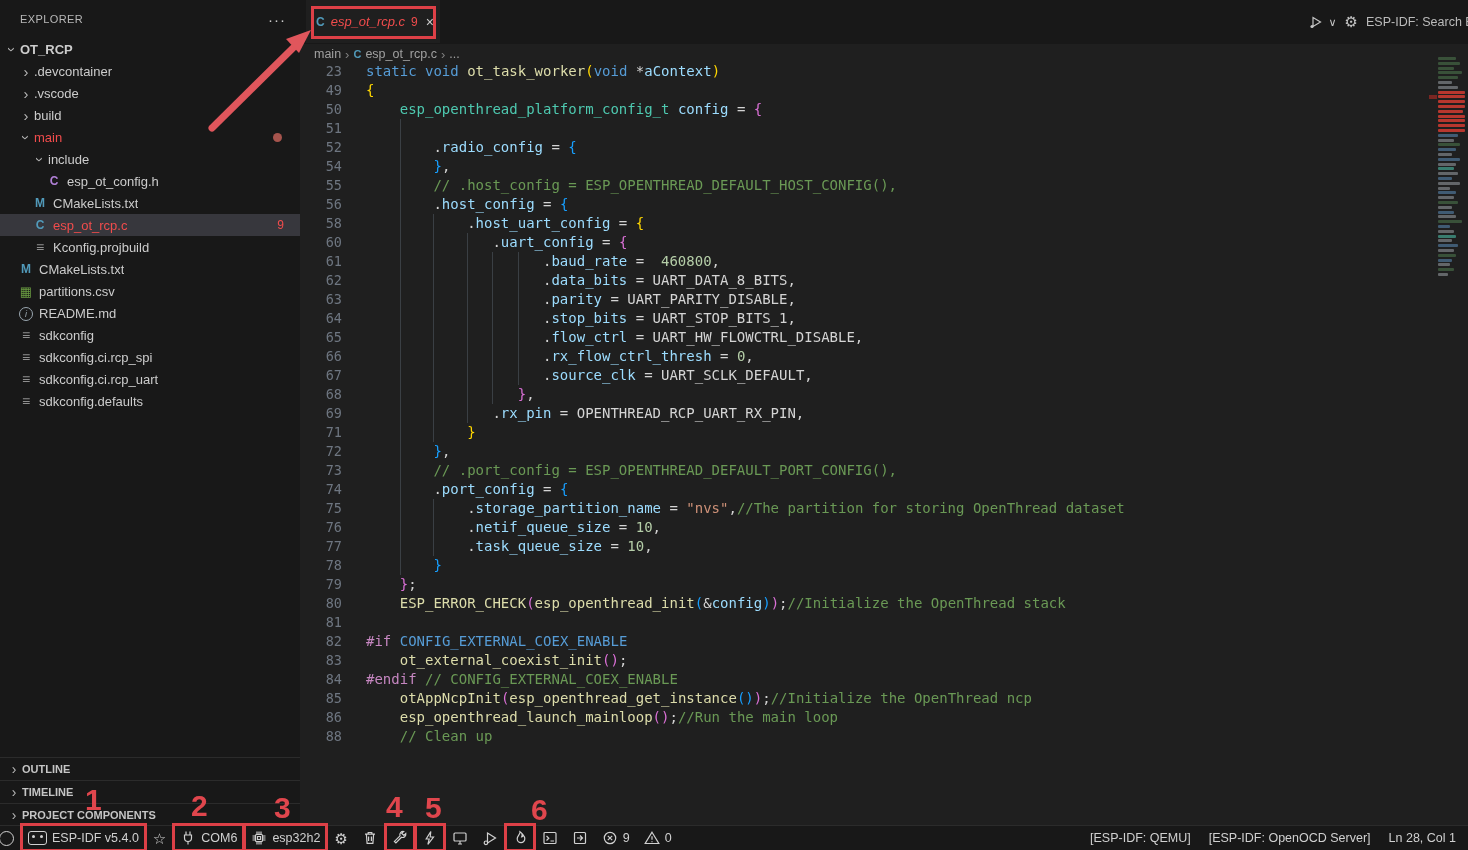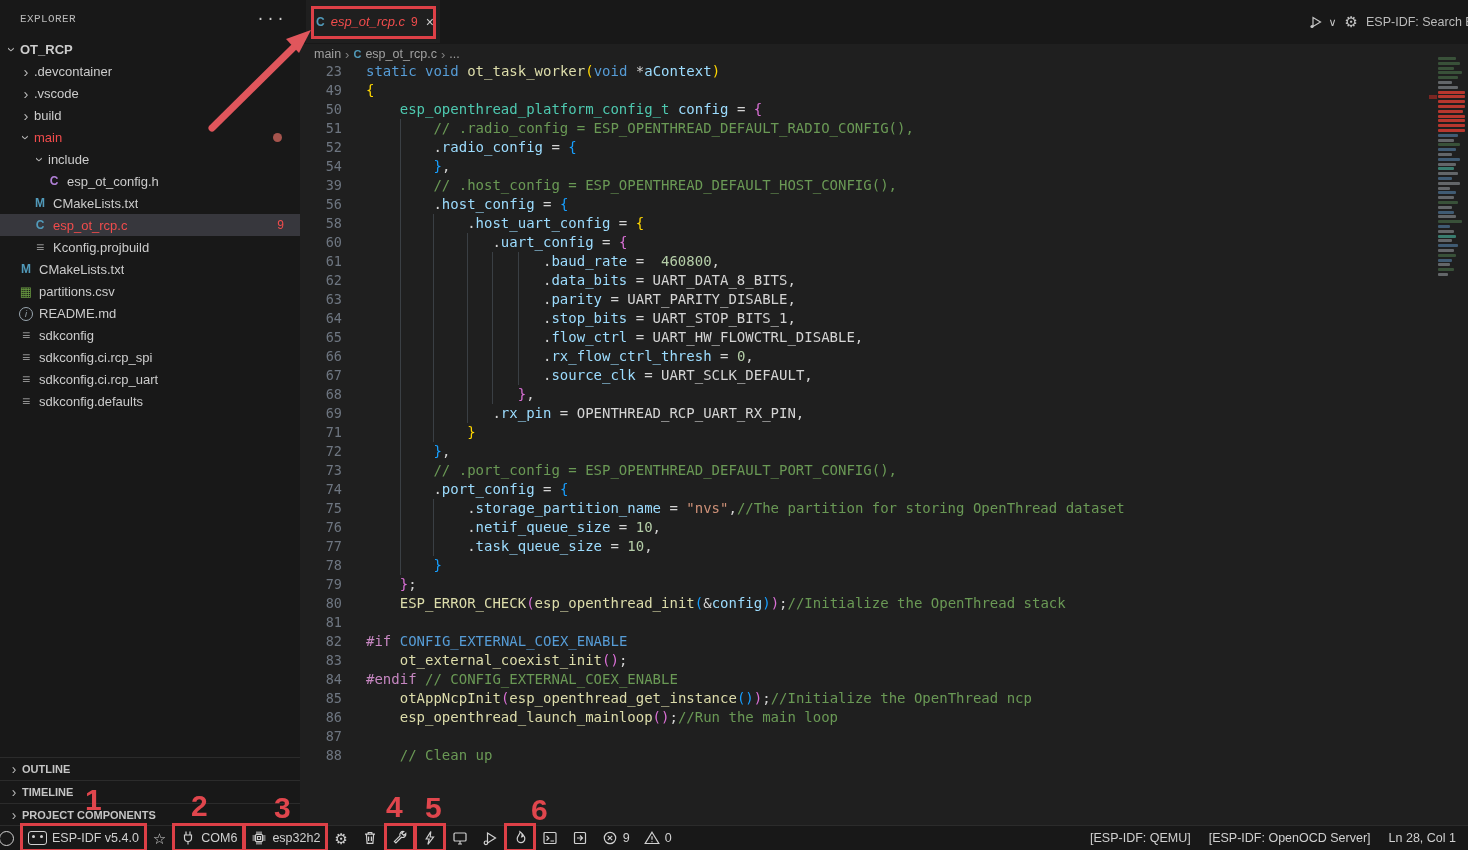--- a/index.html
+++ b/index.html
@@ -1,20 +1,20 @@
 <!DOCTYPE html>
 <html><head>
 <meta charset="utf-8">
 <style>
   html,body{margin:0;padding:0;background:#111;}
   #screen{position:relative;width:1468px;height:850px;background:#1f1f1f;overflow:hidden;
     font-family:"Liberation Sans","DejaVu Sans",sans-serif;color:#cccccc;-webkit-font-smoothing:antialiased;}
   
   .sidebar{position:absolute;left:0;top:0;width:300px;bottom:24px;background:#181818;border-right:1px solid #2b2b2b;overflow:hidden;}
-  .expl-header{height:38px;display:flex;align-items:center;justify-content:space-between;padding:0 14px 0 20px;font-family:Liberation Mono, monospace;}
+  .expl-header{height:38px;display:flex;align-items:center;justify-content:space-between;padding:0 14px 0 20px;}
   .expl-title{font-size:11px;letter-spacing:.4px;color:#b8b8b8;}
   .expl-more{color:#cccccc;font-size:15px;letter-spacing:1px;cursor:pointer;}
   .tree{position:absolute;top:38px;left:0;right:0;}
   .trow{height:22px;display:flex;align-items:center;font-size:13px;color:#cccccc;position:relative;cursor:pointer;white-space:nowrap;}
   .trow.sel{background:#37373d;}
   .trow .chev{width:16px;text-align:center;font-size:15px;color:#b8b8b8;display:inline-block;flex:0 0 16px;}
   .trow .chev.down{transform:rotate(90deg);}
   .trow .ficon{width:16px;flex:0 0 16px;text-align:center;font-weight:bold;font-size:12px;margin-right:5px;}
   .trow .lbl{overflow:hidden;text-overflow:ellipsis;}
   .trow .badge{position:absolute;right:16px;color:#f14c4c;font-size:12px;}
@@ -200,24 +200,24 @@
       <span class="sep">›</span>
       <span class="ficon">C</span>
       <span>esp_ot_rcp.c</span>
       <span class="sep">›</span>
       <span>...</span>
     </div>
     <div class="code" id="code">
         <div class="cl"><span class="ln">23</span><span class="ct"><span class="tk-kw">static</span><span class="tk-txt"> </span><span class="tk-kw">void</span><span class="tk-txt"> </span><span class="tk-fn">ot_task_worker</span><span class="tk-b1">(</span><span class="tk-kw">void</span><span class="tk-txt"> *</span><span class="tk-var">aContext</span><span class="tk-b1">)</span></span></div>
         <div class="cl"><span class="ln">49</span><span class="ct"><span class="tk-b1">{</span></span></div>
         <div class="cl"><span class="ln">50</span><span class="ct"><span class="tk-txt">    </span><span class="tk-type">esp_openthread_platform_config_t</span><span class="tk-txt"> </span><span class="tk-var">config</span><span class="tk-txt"> = </span><span class="tk-b2">{</span></span></div>
-        <div class="cl"><span class="ln">51</span><span class="ct"><span class="guide" style="left:33.7px"></span><span class="tk-cm">        // .radio_config = ESP_OPENTHREAD_DEFAULT_RADIO_CONFIG(),</span></span></div>
+        <div class="cl"><span class="ln">51</span><span class="ct"><span class="guide" style="left:33.7px"></span></span></div>
         <div class="cl"><span class="ln">52</span><span class="ct"><span class="guide" style="left:33.7px"></span><span class="tk-txt">        .</span><span class="tk-var">radio_config</span><span class="tk-txt"> = </span><span class="tk-b3">{</span></span></div>
         <div class="cl"><span class="ln">54</span><span class="ct"><span class="guide" style="left:33.7px"></span><span class="tk-txt">        </span><span class="tk-b3">}</span><span class="tk-txt">,</span></span></div>
-        <div class="cl"><span class="ln">39</span><span class="ct"><span class="guide" style="left:33.7px"></span><span class="tk-cm">        // .host_config = ESP_OPENTHREAD_DEFAULT_HOST_CONFIG(),</span></span></div>
+        <div class="cl"><span class="ln">55</span><span class="ct"><span class="guide" style="left:33.7px"></span><span class="tk-cm">        // .host_config = ESP_OPENTHREAD_DEFAULT_HOST_CONFIG(),</span></span></div>
         <div class="cl"><span class="ln">56</span><span class="ct"><span class="guide" style="left:33.7px"></span><span class="tk-txt">        .</span><span class="tk-var">host_config</span><span class="tk-txt"> = </span><span class="tk-b3">{</span></span></div>
         <div class="cl"><span class="ln">58</span><span class="ct"><span class="guide" style="left:33.7px"></span><span class="guide" style="left:67.4px"></span><span class="tk-txt">            .</span><span class="tk-var">host_uart_config</span><span class="tk-txt"> = </span><span class="tk-b1">{</span></span></div>
         <div class="cl"><span class="ln">60</span><span class="ct"><span class="guide" style="left:33.7px"></span><span class="guide" style="left:67.4px"></span><span class="guide" style="left:101.2px"></span><span class="tk-txt">               .</span><span class="tk-var">uart_config</span><span class="tk-txt"> = </span><span class="tk-b2">{</span></span></div>
         <div class="cl"><span class="ln">61</span><span class="ct"><span class="guide" style="left:33.7px"></span><span class="guide" style="left:67.4px"></span><span class="guide" style="left:101.2px"></span><span class="guide" style="left:126.4px"></span><span class="guide" style="left:151.7px"></span><span class="tk-txt">                     .</span><span class="tk-var">baud_rate</span><span class="tk-txt"> =  </span><span class="tk-num">460800</span><span class="tk-txt">,</span></span></div>
         <div class="cl"><span class="ln">62</span><span class="ct"><span class="guide" style="left:33.7px"></span><span class="guide" style="left:67.4px"></span><span class="guide" style="left:101.2px"></span><span class="guide" style="left:126.4px"></span><span class="guide" style="left:151.7px"></span><span class="tk-txt">                     .</span><span class="tk-var">data_bits</span><span class="tk-txt"> = UART_DATA_8_BITS,</span></span></div>
         <div class="cl"><span class="ln">63</span><span class="ct"><span class="guide" style="left:33.7px"></span><span class="guide" style="left:67.4px"></span><span class="guide" style="left:101.2px"></span><span class="guide" style="left:126.4px"></span><span class="guide" style="left:151.7px"></span><span class="tk-txt">                     .</span><span class="tk-var">parity</span><span class="tk-txt"> = UART_PARITY_DISABLE,</span></span></div>
         <div class="cl"><span class="ln">64</span><span class="ct"><span class="guide" style="left:33.7px"></span><span class="guide" style="left:67.4px"></span><span class="guide" style="left:101.2px"></span><span class="guide" style="left:126.4px"></span><span class="guide" style="left:151.7px"></span><span class="tk-txt">                     .</span><span class="tk-var">stop_bits</span><span class="tk-txt"> = UART_STOP_BITS_1,</span></span></div>
         <div class="cl"><span class="ln">65</span><span class="ct"><span class="guide" style="left:33.7px"></span><span class="guide" style="left:67.4px"></span><span class="guide" style="left:101.2px"></span><span class="guide" style="left:126.4px"></span><span class="guide" style="left:151.7px"></span><span class="tk-txt">                     .</span><span class="tk-var">flow_ctrl</span><span class="tk-txt"> = UART_HW_FLOWCTRL_DISABLE,</span></span></div>
         <div class="cl"><span class="ln">66</span><span class="ct"><span class="guide" style="left:33.7px"></span><span class="guide" style="left:67.4px"></span><span class="guide" style="left:101.2px"></span><span class="guide" style="left:126.4px"></span><span class="guide" style="left:151.7px"></span><span class="tk-txt">                     .</span><span class="tk-var">rx_flow_ctrl_thresh</span><span class="tk-txt"> = </span><span class="tk-num">0</span><span class="tk-txt">,</span></span></div>
         <div class="cl"><span class="ln">67</span><span class="ct"><span class="guide" style="left:33.7px"></span><span class="guide" style="left:67.4px"></span><span class="guide" style="left:101.2px"></span><span class="guide" style="left:126.4px"></span><span class="guide" style="left:151.7px"></span><span class="tk-txt">                     .</span><span class="tk-var">source_clk</span><span class="tk-txt"> = UART_SCLK_DEFAULT,</span></span></div>
@@ -232,21 +232,20 @@
         <div class="cl"><span class="ln">77</span><span class="ct"><span class="guide" style="left:33.7px"></span><span class="guide" style="left:67.4px"></span><span class="tk-txt">            .</span><span class="tk-var">task_queue_size</span><span class="tk-txt"> = </span><span class="tk-num">10</span><span class="tk-txt">,</span></span></div>
         <div class="cl"><span class="ln">78</span><span class="ct"><span class="guide" style="left:33.7px"></span><span class="tk-txt">        </span><span class="tk-b3">}</span></span></div>
         <div class="cl"><span class="ln">79</span><span class="ct"><span class="tk-txt">    </span><span class="tk-b2">}</span><span class="tk-txt">;</span></span></div>
         <div class="cl"><span class="ln">80</span><span class="ct"><span class="tk-txt">    </span><span class="tk-fn">ESP_ERROR_CHECK</span><span class="tk-b2">(</span><span class="tk-fn">esp_openthread_init</span><span class="tk-b3">(</span><span class="tk-txt">&amp;</span><span class="tk-var">config</span><span class="tk-b3">)</span><span class="tk-b2">)</span><span class="tk-txt">;</span><span class="tk-cm">//Initialize the OpenThread stack</span></span></div>
         <div class="cl"><span class="ln">81</span><span class="ct"></span></div>
         <div class="cl"><span class="ln">82</span><span class="ct"><span class="tk-pp">#if</span><span class="tk-txt"> </span><span class="tk-kw">CONFIG_EXTERNAL_COEX_ENABLE</span></span></div>
         <div class="cl"><span class="ln">83</span><span class="ct"><span class="tk-txt">    </span><span class="tk-fn">ot_external_coexist_init</span><span class="tk-b2">()</span><span class="tk-txt">;</span></span></div>
         <div class="cl"><span class="ln">84</span><span class="ct"><span class="tk-pp">#endif</span><span class="tk-txt"> </span><span class="tk-cm">// CONFIG_EXTERNAL_COEX_ENABLE</span></span></div>
         <div class="cl"><span class="ln">85</span><span class="ct"><span class="tk-txt">    </span><span class="tk-fn">otAppNcpInit</span><span class="tk-b2">(</span><span class="tk-fn">esp_openthread_get_instance</span><span class="tk-b3">()</span><span class="tk-b2">)</span><span class="tk-txt">;</span><span class="tk-cm">//Initialize the OpenThread ncp</span></span></div>
         <div class="cl"><span class="ln">86</span><span class="ct"><span class="tk-txt">    </span><span class="tk-fn">esp_openthread_launch_mainloop</span><span class="tk-b2">()</span><span class="tk-txt">;</span><span class="tk-cm">//Run the main loop</span></span></div>
-        <div class="cl"><span class="ln">87</span><span class="ct"></span></div>
         <div class="cl"><span class="ln">88</span><span class="ct"><span class="tk-txt">    </span><span class="tk-cm">// Clean up</span></span></div>
       </div>
     <div class="mm-ruler"></div>
     <div class="minimap" id="minimap">
         <div class="mm-row" style="top: 0px; left: 0px; width: 18px; background: rgb(78, 122, 78); opacity: 0.55;"></div>
         <div class="mm-row" style="top: 4.8px; left: 0px; width: 22px; background: rgb(78, 122, 78); opacity: 0.55;"></div>
         <div class="mm-row" style="top: 9.6px; left: 0px; width: 16px; background: rgb(78, 122, 78); opacity: 0.55;"></div>
         <div class="mm-row" style="top: 14.4px; left: 0px; width: 24px; background: rgb(78, 122, 78); opacity: 0.55;"></div>
         <div class="mm-row" style="top: 19.2px; left: 0px; width: 20px; background: rgb(78, 122, 78); opacity: 0.55;"></div>
         <div class="mm-row" style="top: 24px; left: 0px; width: 14px; background: rgb(154, 160, 166); opacity: 0.55;"></div>

